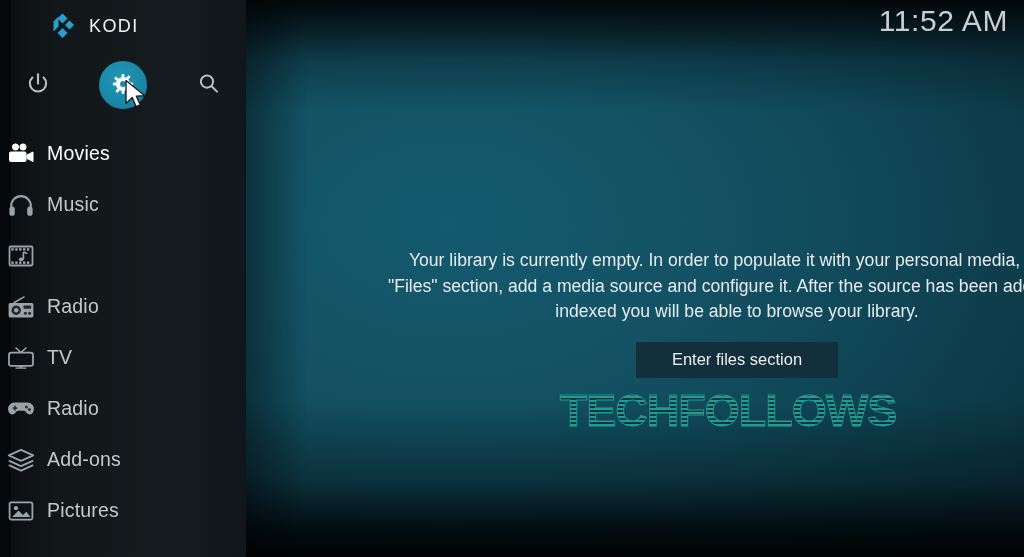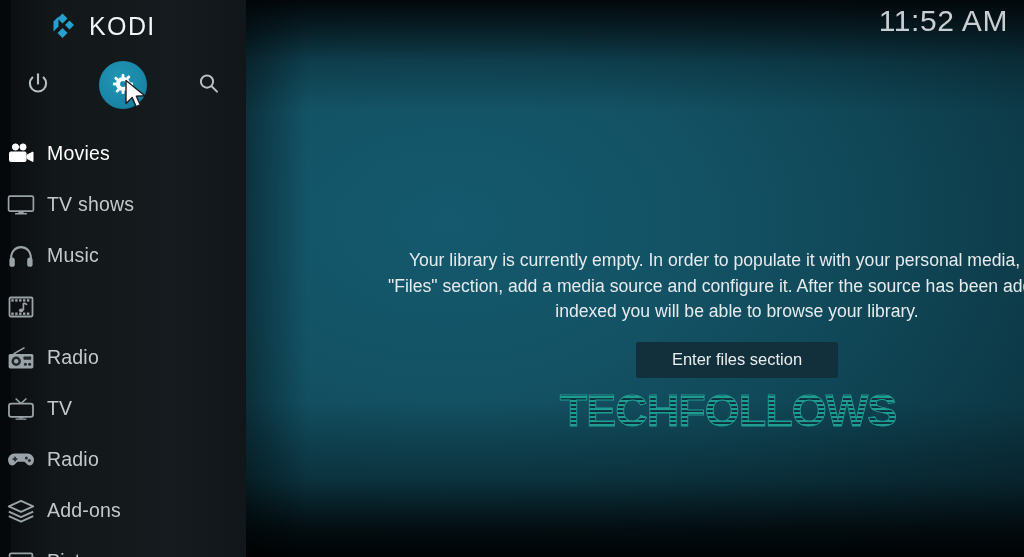--- a/index.html
+++ b/index.html
@@ -43,21 +43,21 @@
     overflow:hidden;
   }
   .sidebar::before{
     content:""; position:absolute; left:0; top:0; width:11px; height:100%;
     background:#05080a;
   }
 
   
   .logo-row { position:absolute; left:48px; top:11px; display:flex; align-items:center; gap:11px; }
   .logo-mark { width:30px; height:30px; position:relative; }
-  .logo-text { font-size:25px; letter-spacing:1.4px; color:#f2f5f6; font-weight:400; line-height:1;text-align:center; }
+  .logo-text { font-size:18px; letter-spacing:1.4px; color:#f2f5f6; font-weight:400; line-height:1;text-align:center; }
 
   
   .actions { position:absolute; left:0; top:60px; width:246px; height:52px; }
   .act { position:absolute; top:0; width:52px; height:52px; display:flex; align-items:center; justify-content:center; }
   .act-power  { left:12px; }
   .act-gear   { left:97px; }
   .act-search { left:183px; }
   .act-gear .bubble {
     position:absolute; left:2px; top:1px; width:48px; height:48px; border-radius:50%;
     background:radial-gradient(circle at 42% 36%, #2195b5 0%, #1a87a8 58%, #16768f 100%);
@@ -184,30 +184,20 @@
           <svg width="26" height="22" viewBox="0 0 26 22">
             <circle cx="7.5" cy="4" r="3.1" fill="#fff"></circle>
             <circle cx="15" cy="4" r="3.1" fill="#fff"></circle>
             <rect x="1.5" y="9" width="16.5" height="9.5" rx="1.2" fill="#fff"></rect>
             <polygon points="19,12 25,9 25,18.5 19,15.5" fill="#fff"></polygon>
           </svg>
         </span>
         <span class="menu-label">Movies</span>
       </div>
 
-      <div class="menu-item">
-        <span class="menu-icon">
-          <svg width="28" height="22" viewBox="0 0 28 22">
-            <rect x="1.6" y="2.2" width="24.8" height="15" rx="1.5" fill="none" stroke="#9aa3a7" stroke-width="1.7"></rect>
-            <rect x="11.4" y="17.2" width="5.2" height="1.9" fill="#9aa3a7"></rect>
-            <rect x="8" y="19.1" width="12" height="1.5" rx=".7" fill="#9aa3a7"></rect>
-          </svg>
-        </span>
-        <span class="menu-label">TV shows</span>
-      </div>
 
       <div class="menu-item">
         <span class="menu-icon">
           <svg width="26" height="24" viewBox="0 0 26 24">
             <path d="M3.2 16.5v-3.6a9.8 9.8 0 0 1 19.6 0v3.6" fill="none" stroke="#9aa3a7" stroke-width="2.1"></path>
             <rect x="1.4" y="13.4" width="5.4" height="9.4" rx="2.6" fill="#9aa3a7"></rect>
             <rect x="19.2" y="13.4" width="5.4" height="9.4" rx="2.6" fill="#9aa3a7"></rect>
           </svg>
         </span>
         <span class="menu-label">Music</span>

